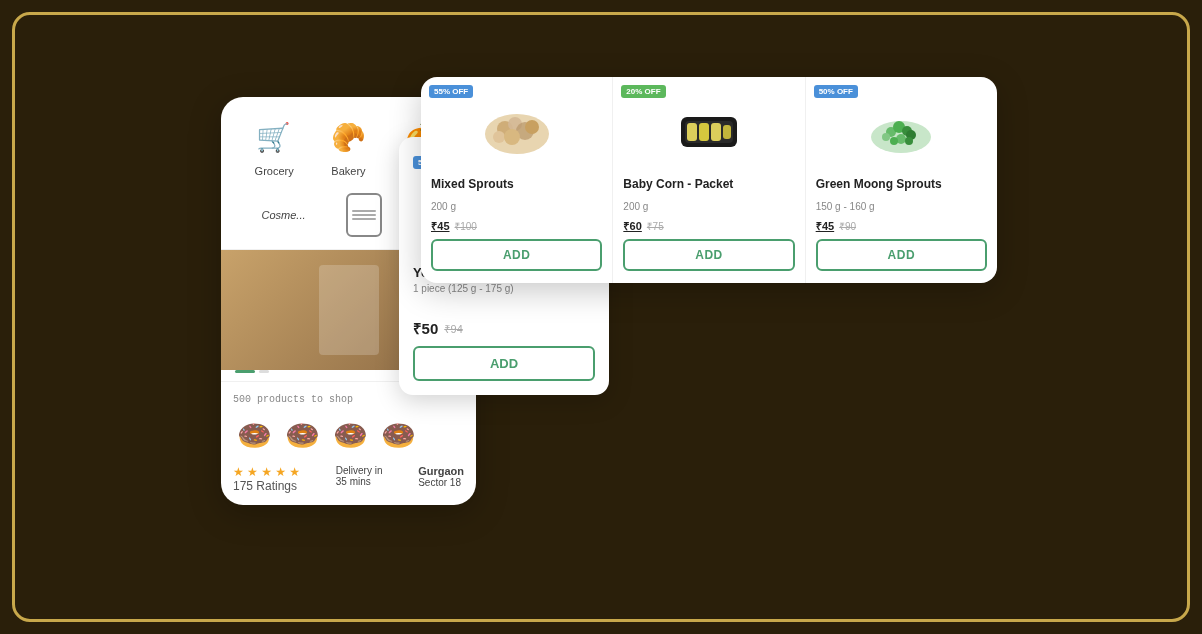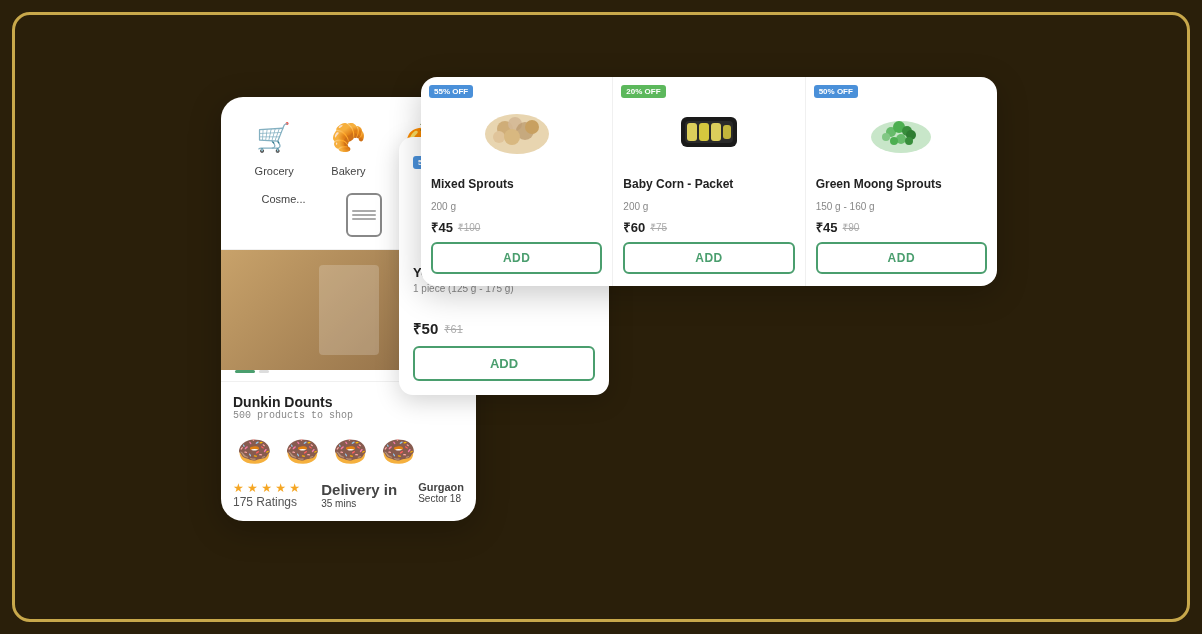--- a/index.html
+++ b/index.html
@@ -71,22 +71,23 @@
       font-size: 11px;
       color: #444;
     }
     .category-item.active .category-label {
       color: #f5a623;
       font-weight: 600;
     }
     .category-row2 {
       display: flex;
       justify-content: space-around;
-      align-items: flex-start;
+      align-items: center;
       padding: 8px 0 4px;
+      font-style: italic;
     }
     .cosmetics-label {
       font-size: 11px;
       color: #444;
       padding: 0 8px;
     }
     .phone-icon {
       width: 36px;
       height: 44px;
       border: 2px solid #888;
@@ -182,23 +183,24 @@
       color: #888;
       margin-bottom: 6px;
     }
     .price-row {
       display: flex;
       align-items: center;
       gap: 5px;
       margin-bottom: 6px;
     }
     .price-current {
-      font-size: 13px;
+      font-size: 11px;
       font-weight: 700;
       color: #222;
+      text-decoration: underline;
     }
     .price-old {
       font-size: 10px;
       color: #aaa;
       text-decoration: line-through;
     }
     .add-btn {
       width: 100%;
       padding: 7px 0;
       background: #fff;
@@ -393,53 +395,52 @@
     <div style="width:100%;height:120px;background:linear-gradient(135deg,#c8a26a 0%,#8b6943 100%);display:flex;align-items:center;justify-content:center;overflow:hidden;">
       <div style="width:60px;height:90px;background:rgba(255,255,255,0.2);border-radius:4px;"></div>
     </div>
 
     <div class="slide-dots">
       <div class="slide-dot active"></div>
       <div class="slide-dot inactive"></div>
     </div>
 
     <div class="dunkin-section">
-      <div class="dunkin-title">Dunkin Dounts</div>
       <div class="dunkin-sub">500 products to shop</div>
       <div class="dunkin-imgs">
         <div class="dunkin-donut">🍩</div>
         <div class="dunkin-donut">🍩</div>
         <div class="dunkin-donut">🍩</div>
         <div class="dunkin-donut">🍩</div>
       </div>
       <div class="dunkin-meta">
         <div>
           <div class="stars">★ ★ ★ ★ ★</div>
           <div class="rating-num">175 Ratings</div>
         </div>
         <div>
-          <div style="font-weight:700;font-size:15px;">Delivery in</div>
+          <div style="font-weight:400;font-size:10px;">Delivery in</div>
           <div>35 mins</div>
         </div>
         <div>
           <div style="font-weight:600;font-size:11px;">Gurgaon</div>
           <div>Sector 18</div>
         </div>
       </div>
     </div>
   </div>
 
   <div class="yellow-cap-card">
     <span class="yellow-cap-badge">51% OFF</span>
     <div class="yellow-cap-img">🫑</div>
     <div class="yellow-cap-name">Yellow Capsicum</div>
     <div class="yellow-cap-qty">1 piece (125 g - 175 g)</div>
     <div class="yellow-cap-price-row">
       <span class="yellow-cap-price">₹50</span>
-      <span class="yellow-cap-old">₹61</span>
+      <span class="yellow-cap-old">₹94</span>
     </div>
     <button class="yellow-cap-add">ADD</button>
   </div>
 
   <div class="product-card">
     <div class="product-row">
 
       <div class="product-item">
         <span class="badge badge-blue">55% OFF</span>
         <div class="product-img">

